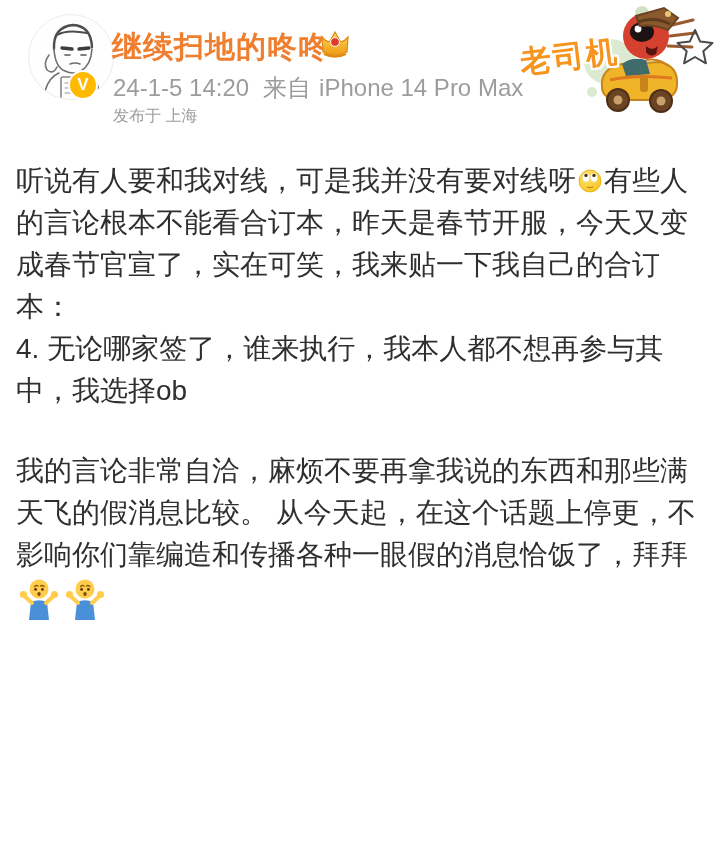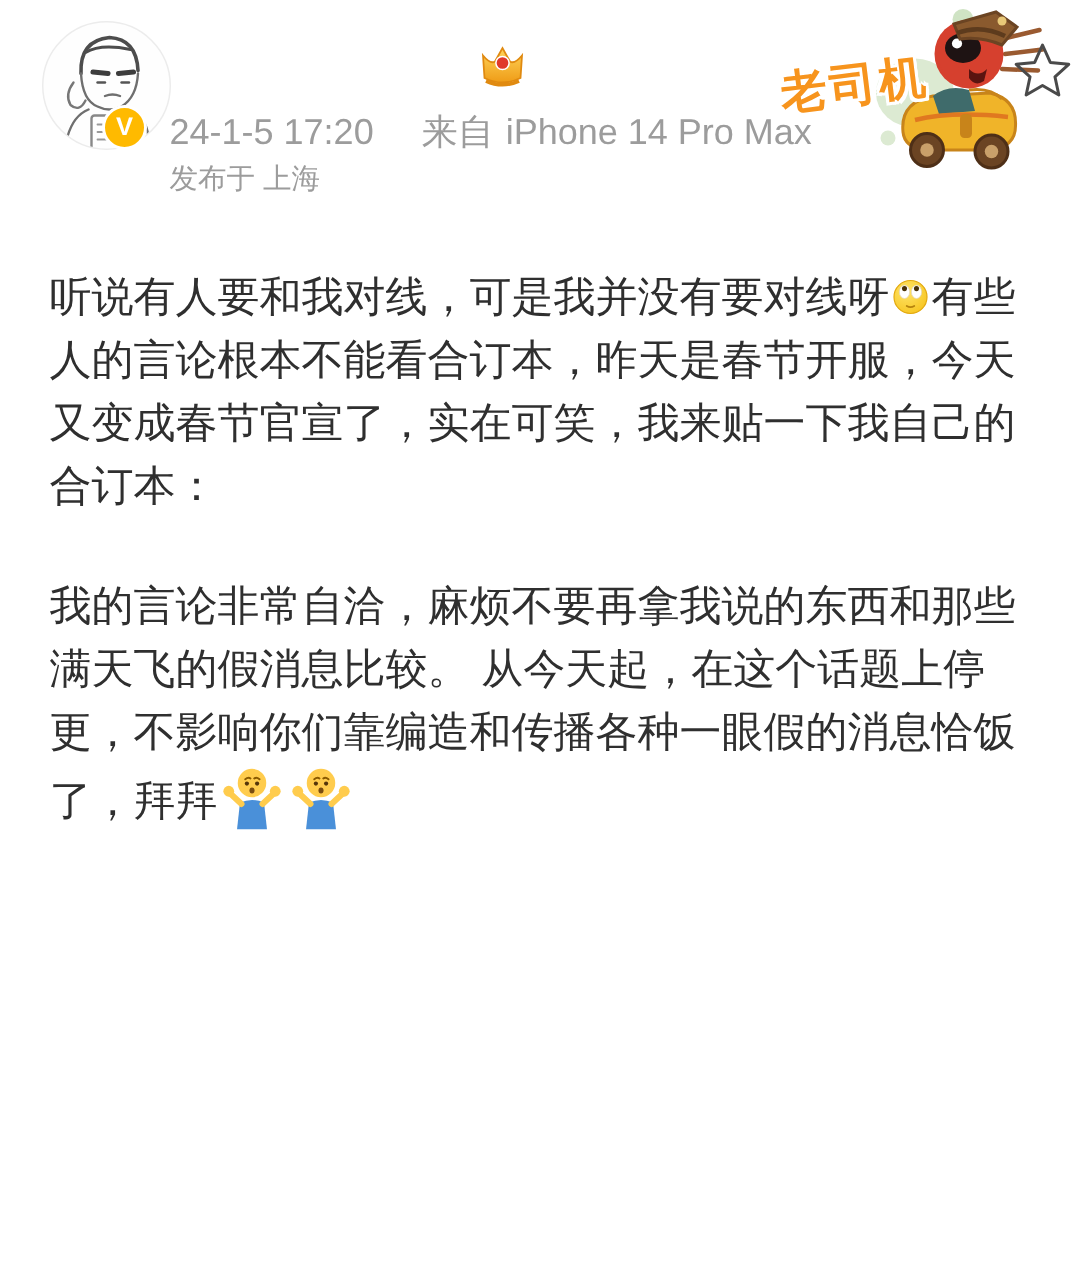--- a/index.html
+++ b/index.html
@@ -23,43 +23,43 @@
   }
   .username {
     position:absolute; left:112px; top:27px; font-size:30px; font-weight:700;
     color:#EF7E2E; letter-spacing:1px; white-space:nowrap;
   }
   .crown-badge { position:absolute; left:318px; top:28px; width:34px; height:32px; }
   .meta-line1 {
     position:absolute; left:113px; top:72px; font-size:24px; color:#9C9C9C;
     white-space:nowrap;
   }
-  .meta-line1 .via { margin-left:32px; }
+  .meta-line1 .via { margin-left:14px; }
   .meta-line1 .device { margin-left:8px;text-align:center; }
   .meta-line2 {
-    position:absolute; left:113px; top:106px; font-size:19px; color:#9C9C9C;
+    position:absolute; left:113px; top:106px; font-size:16px; color:#9C9C9C;
     white-space:nowrap;
   }
   
   .watermark-text {
     position:absolute; left:520px; top:36px; font-size:31px; font-weight:bold;
     color:#F7941D; letter-spacing:2px; transform:rotate(-7deg); z-index:3;
     text-shadow:-2px -2px 0 #fff, 2px -2px 0 #fff, -2px 2px 0 #fff, 2px 2px 0 #fff,
                 0 -2px 0 #fff, 0 2px 0 #fff, -2px 0 0 #fff, 2px 0 0 #fff;
     white-space:nowrap;
   }
   .mascot { position:absolute; left:580px; top:0px; width:120px; height:118px; z-index:2; }
   .star-fav { position:absolute; left:674px; top:26px; width:42px; height:42px; z-index:4; }
   
   .post-body {
     position:absolute; left:16px; top:160px; width:696px;
     font-size:28px; line-height:42px; color:#2F2F2F;
     word-break:break-all; overflow-wrap:anywhere;
   }
-  .post-body p { margin:17px; }
+  .post-body p { margin:0; }
   .para-final { margin-top:38px !important; }
   .inline-emoji {
     display:inline-block; width:24px; height:24px; vertical-align:-3px; margin:0 2px;
   }
   .shrug-emoji {
     display:inline-block; width:40px; height:44px; vertical-align:-10px; margin:0 3px;
   }
 </style>
 </head>
 <body>
@@ -82,37 +82,38 @@
           <path d="M30 58 Q20 62 16 76 L16 86"></path>
           <path d="M58 58 Q68 62 70 76 L70 86"></path>
           <rect x="32" y="62" width="26" height="24" rx="2" stroke="#888"></rect>
           <path d="M36 68 L54 68 M36 73 L54 73 M36 78 L50 78" stroke="#999" stroke-width="1.2"></path>
         </g>
       </svg>
     </div>
     <div class="v-badge">V</div>
   </div>
 
+  <div class="username">继续扫地的咚咚</div>
 
   <div class="crown-badge">
     <svg width="34" height="32" viewBox="0 0 34 32">
       <defs>
         <linearGradient id="gold" x1="0" y1="0" x2="0" y2="1">
           <stop offset="0" stop-color="#ffd65c"></stop>
             <stop offset="1" stop-color="#ef9c17"></stop>
         </linearGradient>
       </defs>
       <path d="M5 24 L4 9 Q9 15 12 13 L17 4 L22 13 Q25 15 30 9 L29 24 Q17 30 5 24 Z" fill="url(#gold)" stroke="#e08a10" stroke-width="1.2"></path>
       <circle cx="17" cy="14" r="4.4" fill="#E0392B" stroke="#fff" stroke-width="1"></circle>
       <path d="M6 26 Q17 31 28 26" stroke="#e08a10" stroke-width="2.4" fill="none"></path>
     </svg>
   </div>
 
   <div class="meta-line1">
-    <span>24-1-5 17:20</span><span class="via">来自</span><span class="device">iPhone 14 Pro Max</span>
+    <span>24-1-5 14:20</span><span class="via">来自</span><span class="device">iPhone 14 Pro Max</span>
   </div>
   <div class="meta-line2">发布于 上海</div>
 
   <div class="watermark-text">老司机</div>
 
   <div class="mascot">
     <svg width="120" height="118" viewBox="0 0 120 118">
       <ellipse cx="30" cy="62" rx="26" ry="23" fill="#dcead2"></ellipse>
       <circle cx="62" cy="13" r="7" fill="#cfe3c4"></circle>
       <circle cx="12" cy="92" r="5" fill="#dcead2"></circle>
@@ -159,20 +160,21 @@
           </defs>
           <circle cx="12" cy="12" r="11" fill="url(#face)" stroke="#e3a90f" stroke-width="0.8"></circle>
           <ellipse cx="8" cy="8.6" rx="3.4" ry="4.4" fill="#ffffff" stroke="#e0d6c0" stroke-width="0.5"></ellipse>
           <ellipse cx="16" cy="8.6" rx="3.4" ry="4.4" fill="#ffffff" stroke="#e0d6c0" stroke-width="0.5"></ellipse>
           <circle cx="8" cy="6.4" r="1.7" fill="#4a3209"></circle>
           <circle cx="16" cy="6.4" r="1.7" fill="#4a3209"></circle>
           <path d="M9.5 18 Q12 19.4 14.5 18" stroke="#b5830e" stroke-width="1.2" fill="none" stroke-linecap="round"></path>
         </svg>
       </span><span>有些人的言论根本不能看合订本，昨天是春节开服，今天又变成春节官宣了，实在可笑，我来贴一下我自己的合订本：</span>
     </p>
+    <p>4. 无论哪家签了，谁来执行，我本人都不想再参与其中，我选择ob</p>
     <p class="para-final">
       <span>我的言论非常自洽，麻烦不要再拿我说的东西和那些满天飞的假消息比较。 从今天起，在这个话题上停更，不影响你们靠编造和传播各种一眼假的消息恰饭了，拜拜</span><span class="shrug-emoji">
         <svg width="40" height="44" viewBox="0 0 40 44">
           <circle cx="20" cy="13" r="9.5" fill="#FFCC4D"></circle>
           <path d="M15.5 10.5 Q17.5 8.8 19 10" stroke="#8a5a00" stroke-width="1.3" fill="none" stroke-linecap="round"></path>
           <path d="M21.5 10 Q23 8.8 25 10.5" stroke="#8a5a00" stroke-width="1.3" fill="none" stroke-linecap="round"></path>
           <circle cx="16.6" cy="13.4" r="1.4" fill="#55350a"></circle>
           <circle cx="23.4" cy="13.4" r="1.4" fill="#55350a"></circle>
           <ellipse cx="20" cy="18" rx="1.7" ry="2" fill="#7a4d10"></ellipse>
           <path d="M12 26 Q20 22.5 28 26 L30 44 L10 44 Z" fill="#4A90D9"></path>

